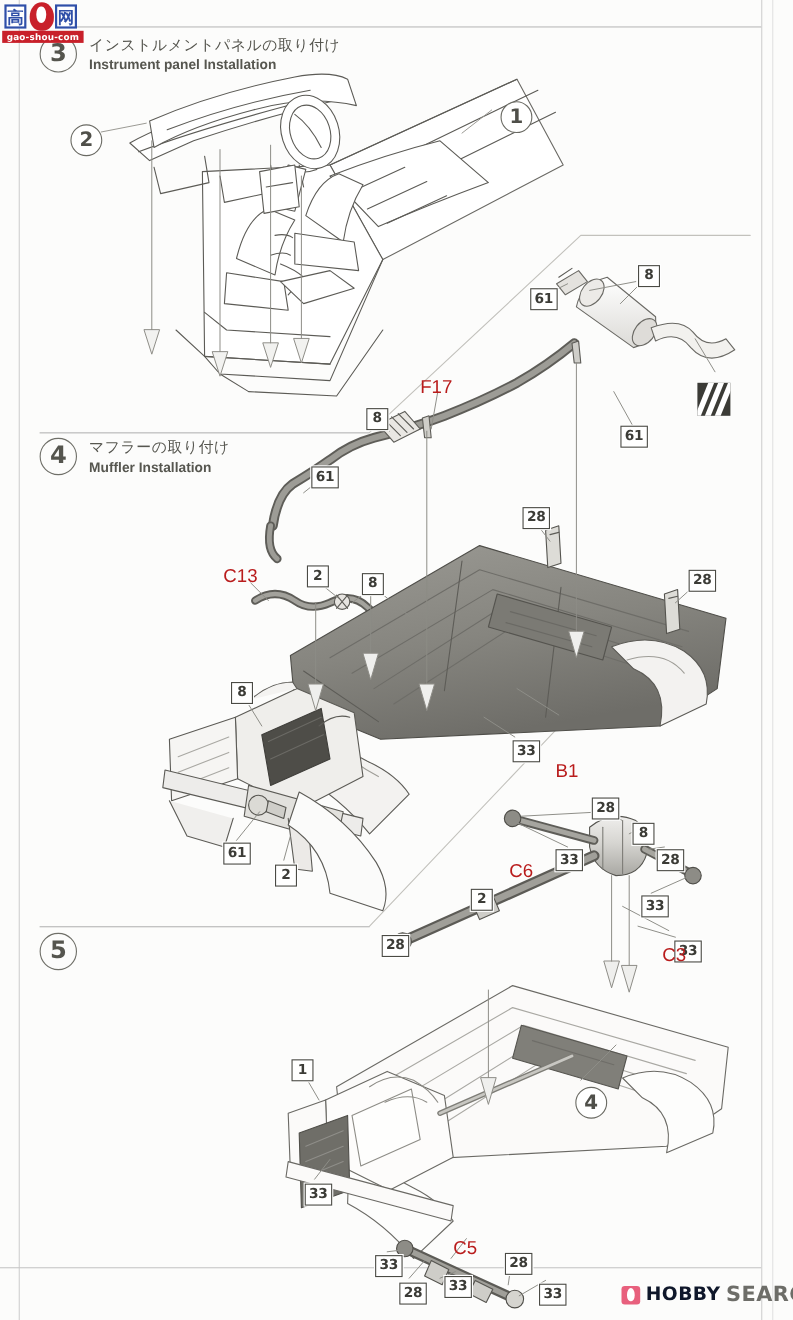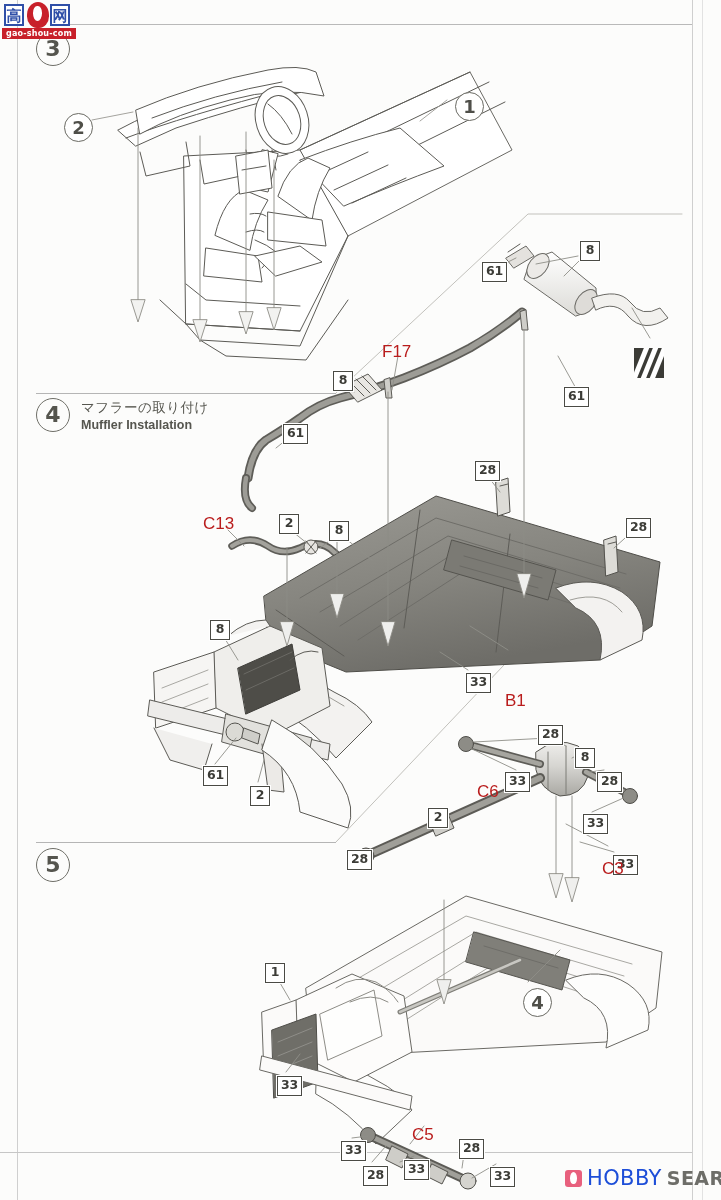--- a/index.html
+++ b/index.html
@@ -94,21 +94,21 @@
     letter-spacing:.2px;font-family:"DejaVu Sans",sans-serif;
   }
 
   
   #hs{position:absolute;left:565px;top:1166px;display:flex;align-items:center;gap:5px;}
   #hs .mark{width:17px;height:17px;background:#e8607d;border-radius:3px;position:relative;}
   #hs .mark:before{
     content:"";position:absolute;left:5px;top:2.5px;width:7px;height:12px;background:#fff;
     border-radius:50% 50% 45% 45%;
   }
-  #hs .hobby{color:#1d4ed8;font-size:21px;font-weight:normal;letter-spacing:.4px;
+  #hs .hobby{color:#0f172a;font-size:17px;font-weight:bold;letter-spacing:.4px;
     font-family:"DejaVu Sans",sans-serif;}
   #hs .search{color:#6d6d68;font-size:19px;font-weight:bold;letter-spacing:.4px;
     font-family:"DejaVu Sans",sans-serif;}
 </style>
 </head>
 <body>
 
 <div id="sheet">
 
   <div class="frame-v-left"></div>
@@ -439,20 +439,24 @@
   </svg>
 
   <div class="paintbox" style="left:634px;top:348px;">
     <i style="left:4px;"></i>
       <i style="left:13px;"></i>
       <i style="left:22px;"></i>
   </div>
 
   <div class="step" id="step3">
     <div class="badge">3</div>
+    <div class="txt">
+      <div class="jp">インストルメントパネルの取り付け</div>
+      <div class="en">Instrument panel Installation</div>
+    </div>
   </div>
 
   <div class="rule r4"></div>
   <div class="step" id="step4">
     <div class="badge">4</div>
     <div class="txt">
       <div class="jp">マフラーの取り付け</div>
       <div class="en">Muffler Installation</div>
     </div>
   </div>
@@ -489,21 +493,21 @@
       <div class="pn dbl" style="left: 341px; top: 1141px;">33</div>
       <div class="pn dbl" style="left: 363px; top: 1166px;">28</div>
       <div class="pn dbl" style="left: 404px; top: 1160px;">33</div>
       <div class="pn dbl" style="left: 459px; top: 1139px;">28</div>
       <div class="pn dbl" style="left: 490px; top: 1167px;">33</div>
     </div>
   <div id="code-layer">
       <div class="pc" style="left: 382px; top: 343px;">F17</div>
       <div class="pc" style="left: 203px; top: 515px;">C13</div>
       <div class="pc" style="left: 505px; top: 692px;">B1</div>
-      <div class="pc" style="left: 463px; top: 783px; margin-left: 14px;">C6</div>
+      <div class="pc" style="left: 463px; top: 783px;">C6</div>
       <div class="pc" style="left: 602px; top: 860px;">C3</div>
       <div class="pc" style="left: 412px; top: 1126px;">C5</div>
     </div>
   <div id="circled-layer">
       <div class="cn" style="left: 455px; top: 92px;">1</div>
       <div class="cn" style="left: 64px; top: 113px;">2</div>
       <div class="cn" style="left: 523px; top: 988px;">4</div>
     </div>
 
   <div id="logo">

